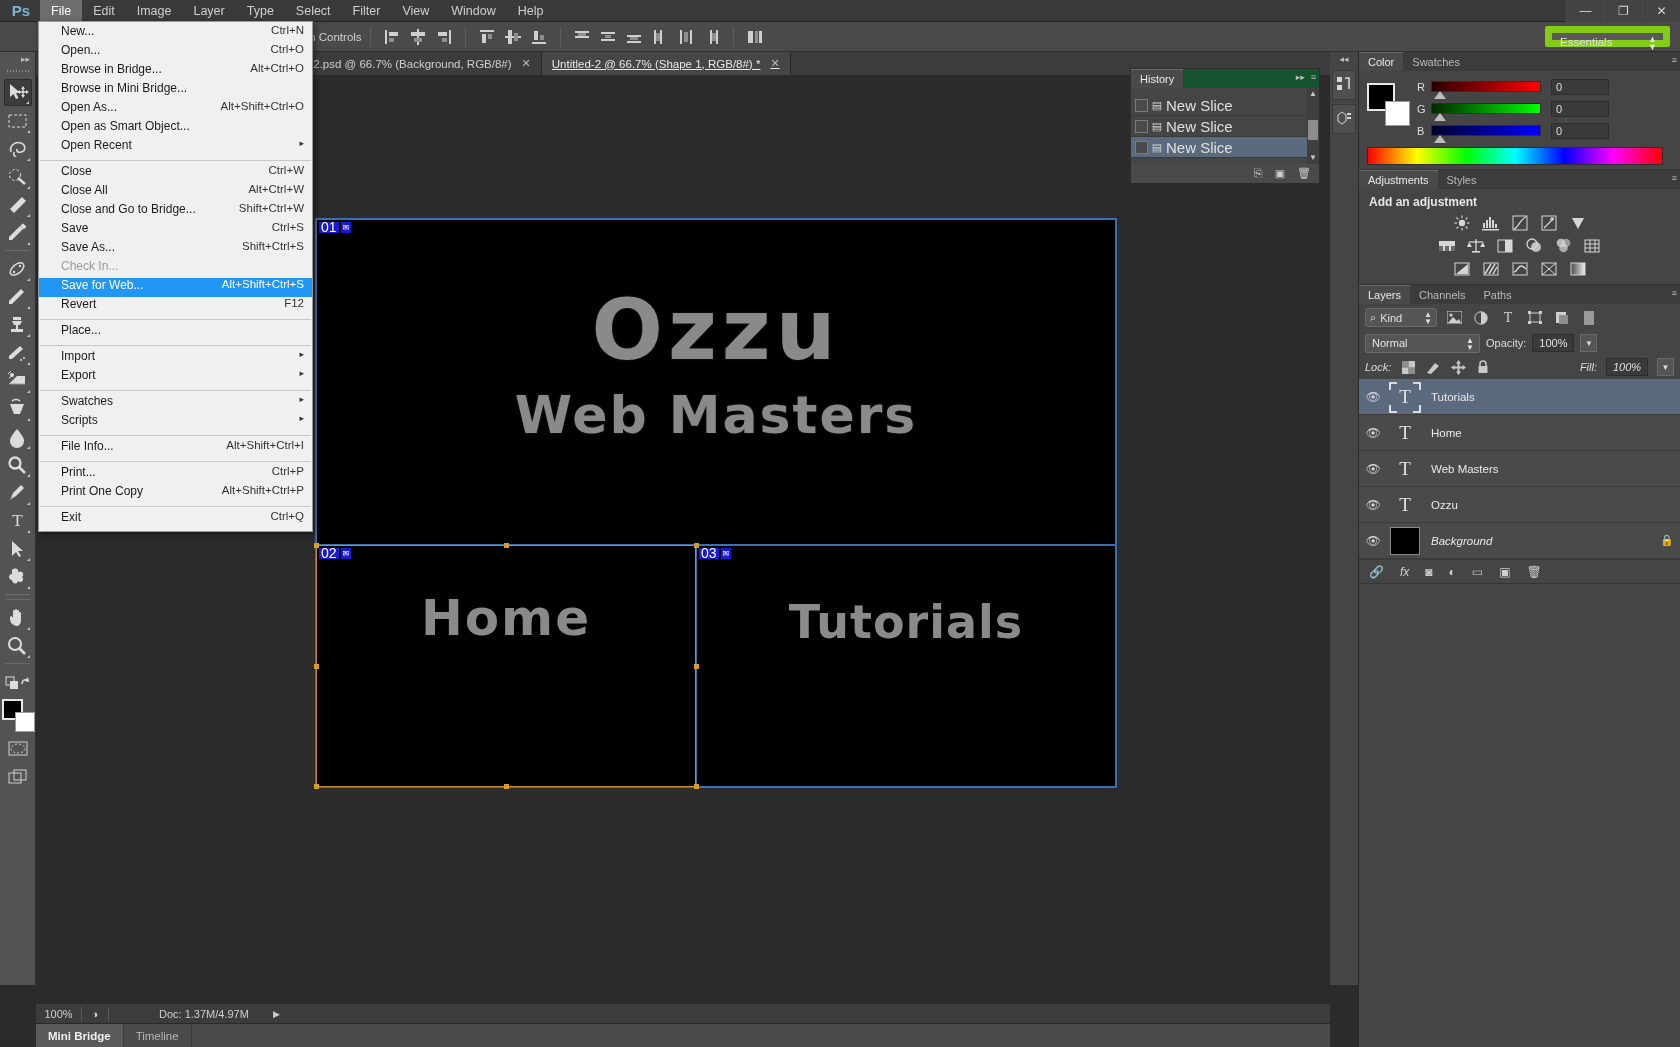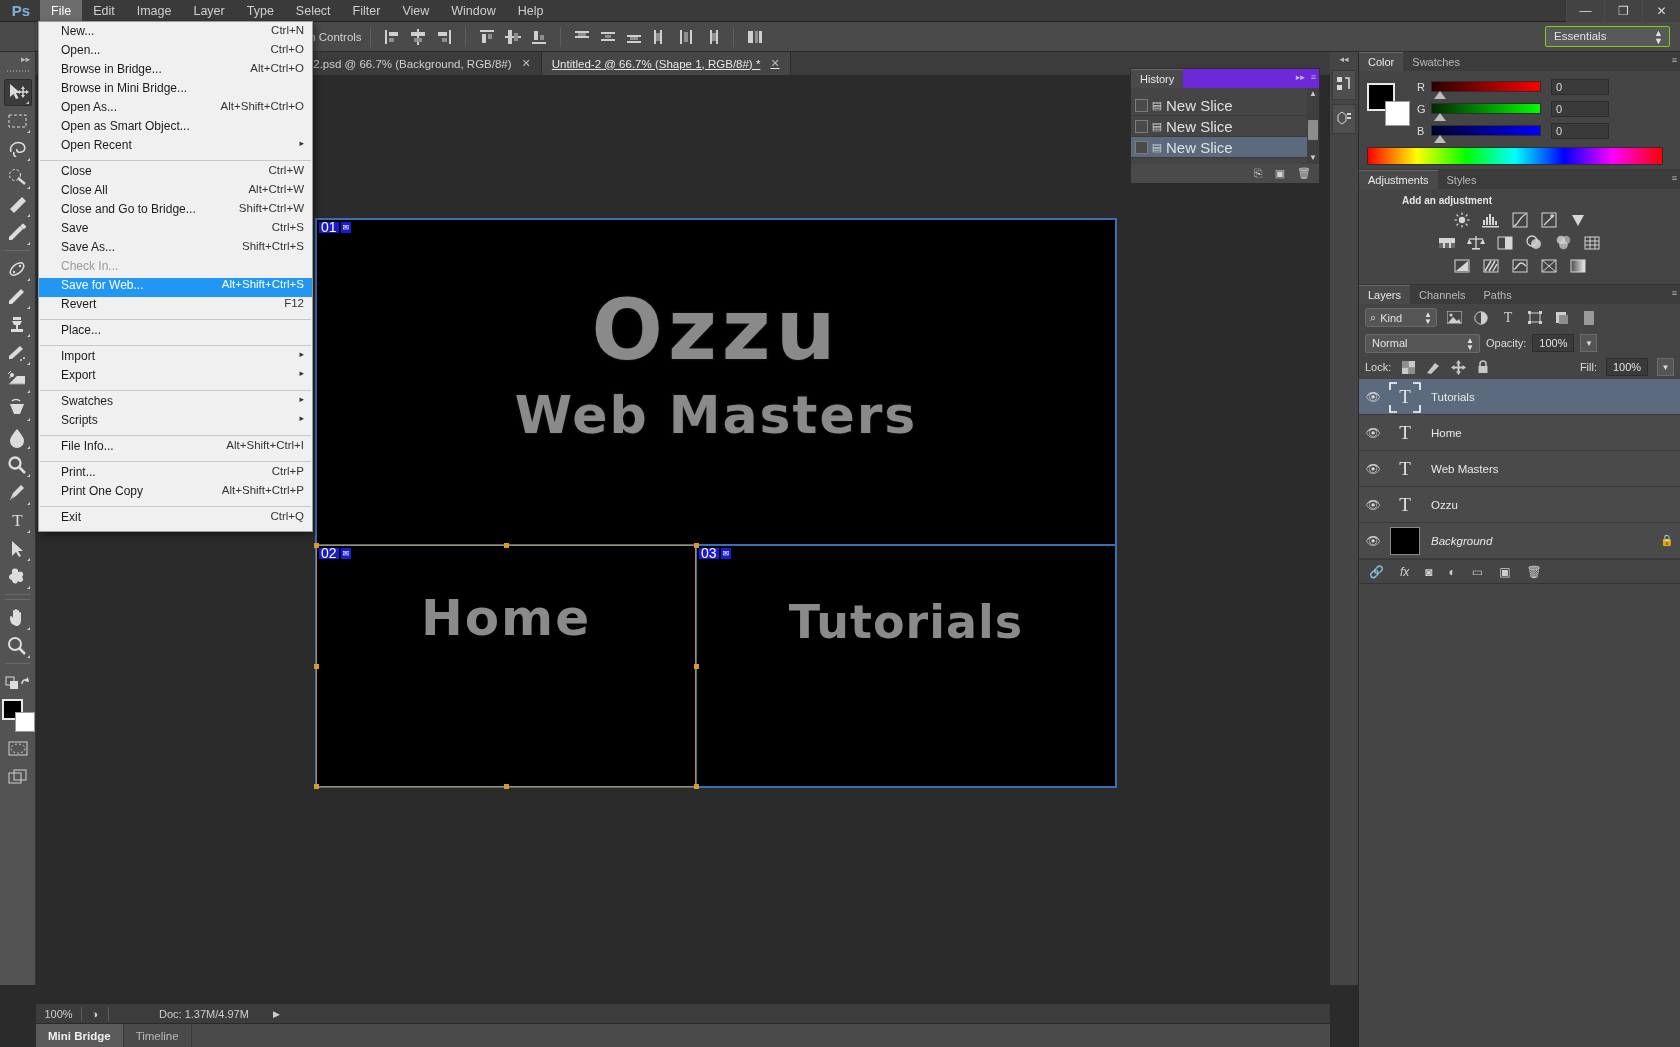--- a/index.html
+++ b/index.html
@@ -21,21 +21,21 @@
     color:#d8d8d8; font-size:12px; border-left:1px solid #4a4a4a; background:#434343; }
 
   
   .optionsbar { position:absolute; left:0; top:22px; width:1680px; height:30px;
     background:#4a4a4a; border-bottom:1px solid #2e2e2e; display:flex; align-items:center; }
   .opt-text { font-size:11.5px; color:#d2d2d2; margin-left:6px; }
   .opt-sep { width:1px; height:20px; background:#5e5e5e; margin:0 8px; }
   .align-icon { width:22px; height:22px; margin:0 2px; position:relative; }
   .align-icon svg { display:block; }
   .essentials { position:absolute; right:10px; top:4px; width:125px; height:21px;
-    background:#595959; border:1px solid #84cc16; border-radius:2px;
+    background:#595959; border:7px solid #84cc16; border-radius:2px;
     font-size:11.5px; color:#e2e2e2; line-height:19px; padding-left:8px; }
   .essentials .arrows { position:absolute; right:6px; top:2px; font-size:9px; line-height:8px; }
 
   
   .toolbar { position:absolute; left:0; top:52px; width:36px; height:933px;
     background:#535353; border-right:1px solid #333; }
   .tb-collapse { height:14px; color:#bdbdbd; font-size:9px; text-align:right; padding-right:5px; line-height:14px; }
   .tb-grip { height:10px; background:repeating-linear-gradient(to right,#8a8a8a 0 1px,transparent 1px 3px);
     background-size:22px 2px; background-repeat:no-repeat; background-position:center; margin-bottom:3px; }
   .tool { width:28px; height:27px; margin:0 auto 1px; display:flex; align-items:center; justify-content:center;
@@ -91,21 +91,21 @@
   .sb-doc { margin-left:50px; }
   .sb-tri { margin-left:24px; font-size:9px; }
   .bottomtabs { position:absolute; left:36px; top:1023px; width:1294px; height:24px;
     background:#4a4a4a; display:flex; align-items:stretch; border-top:1px solid #2a2a2a; }
   .btab { padding:0 12px; display:flex; align-items:center; font-size:11.5px; color:#b8b8b8; border-right:1px solid #3a3a3a; }
   .btab.active { background:#5a5a5a; color:#f0f0f0; font-weight:bold; }
 
   
   .history { position:absolute; left:1130px; top:68px; width:190px; height:115px;
     background:#4a4a4a; border:1px solid #2e2e2e; }
-  .pnl-tabs { height:19px; background:#6d28d9; display:flex; align-items:stretch; position:relative; }
+  .pnl-tabs { height:19px; background:#14532d; display:flex; align-items:stretch; position:relative; }
   .pnl-tab { padding:0 9px; font-size:11px; color:#b9b9b9; display:flex; align-items:center; }
   .pnl-tab.active { background:#4a4a4a; color:#eaeaea; border-top:1px solid #6a6a6a; }
   .pnl-menu { position:absolute; right:3px; top:3px; display:flex; gap:6px; align-items:center; color:#bdbdbd; font-size:9px; }
   .hist-list { position:relative; background:#454545; height:76px; overflow:hidden; }
   .hist-row { height:21px; display:flex; align-items:center; border-bottom:1px solid #3b3b3b; padding-left:4px; }
   .hist-row.sel { background:#5b6a7d; }
   .hist-cb { width:13px; height:13px; border:1px solid #7c7c7c; background:#4a4a4a; }
   .hist-ic { width:18px; text-align:center; color:#cfcfcf; font-size:11px; }
   .hist-lbl { font-size:15px; color:#e0e0e0; }
   .hist-scroll { position:absolute; right:0; top:0; width:12px; height:76px; background:#3f3f3f; }
@@ -135,42 +135,42 @@
   .cp-track.b { background:linear-gradient(to right,#00002a,#0000ff); }
   .cp-knob { position:absolute; left:2px; top:9px; width:0; height:0;
     border-left:6px solid transparent; border-right:6px solid transparent; border-bottom:8px solid #bdbdbd; }
   .cp-val { width:58px; height:16px; margin-left:10px; background:#3a3a3a; border:1px solid #2d2d2d;
     font-size:11px; color:#ddd; line-height:14px; padding-left:4px; }
   .cp-ramp { position:absolute; left:8px; bottom:4px; width:296px; height:18px; border:1px solid #2e2e2e;
     background:linear-gradient(to right,#ff0000,#ffff00,#00ff00,#00ffff,#0000ff,#ff00ff,#ff0000); }
 
   
   .adj-body { height:95px; padding:6px 10px; }
-  .adj-title { font-size:10px; color:#e6e6e6; font-weight:bold; margin-bottom:4px;margin-left:33px; }
+  .adj-title { font-size:12px; color:#e6e6e6; font-weight:bold; margin-bottom:4px; }
   .adj-grid { display:flex; flex-direction:column; gap:4px; align-items:center; }
   .adj-row { display:flex; gap:7px; justify-content:center; }
   .adj-ic { width:22px; height:19px; display:flex; align-items:center; justify-content:center; color:#d6d6d6; }
 
   
   .layers-head { height:19px; background:#3c3c3c; display:flex; align-items:stretch; position:relative; }
   .lay-filter { height:27px; display:flex; align-items:center; padding:0 6px; gap:7px; }
   .kind-sel { width:72px; height:19px; background:#555; border:1px solid #6a6a6a; border-radius:3px;
     font-size:11px; color:#e0e0e0; display:flex; align-items:center; padding:0 4px; gap:4px; position:relative; }
   .kind-sel .arrows { position:absolute; right:4px; top:2px; font-size:8px; line-height:7px; }
   .fil-ic { width:20px; height:19px; display:flex; align-items:center; justify-content:center; color:#cfcfcf; }
   .lay-blend { height:24px; display:flex; align-items:center; padding:0 6px; gap:6px; }
   .blend-sel { width:115px; height:19px; background:#555; border:1px solid #6a6a6a; border-radius:2px;
     font-size:11px; color:#e4e4e4; line-height:17px; padding-left:6px; position:relative; }
   .blend-sel .arrows { position:absolute; right:5px; top:2px; font-size:8px; line-height:7px; }
   .lbl-sm { font-size:11px; color:#dcdcdc; }
   .numbox { width:42px; height:18px; background:#3a3a3a; border:1px solid #2d2d2d; font-size:11px;
     color:#e0e0e0; line-height:16px; text-align:center; }
   .spin { width:17px; height:18px; background:#555; border:1px solid #6a6a6a; color:#ddd; font-size:8px;
     display:flex; align-items:center; justify-content:center; }
-  .lay-lock { height:24px; display:flex; align-items:center; padding:0 6px; gap:9px; }
+  .lay-lock { height:24px; display:flex; align-items:center; padding:0 6px; gap:9px;font-style:italic; }
   .lock-ic { width:16px; height:16px; display:flex; align-items:center; justify-content:center; color:#c8c8c8; }
   .lay-list { background:#4a4a4a; }
   .lay-row { height:36px; display:flex; align-items:center; border-bottom:1px solid #3a3a3a; }
   .lay-row.sel { background:#5b6a7d; }
   .lay-eye { width:28px; text-align:center; color:#d5d5d5; font-size:12px; }
   .lay-thumb { width:36px; height:32px; display:flex; align-items:center; justify-content:center; position:relative; }
   .lay-thumb .tbox { width:30px; height:28px; display:flex; align-items:center; justify-content:center;
     color:#e2e2e2; font-size:19px; font-family:"Liberation Serif", serif; }
   .lay-name { font-size:11.5px; color:#e8e8e8; padding-left:8px; flex:1; }
   .lay-name.italic { font-style:italic; }

